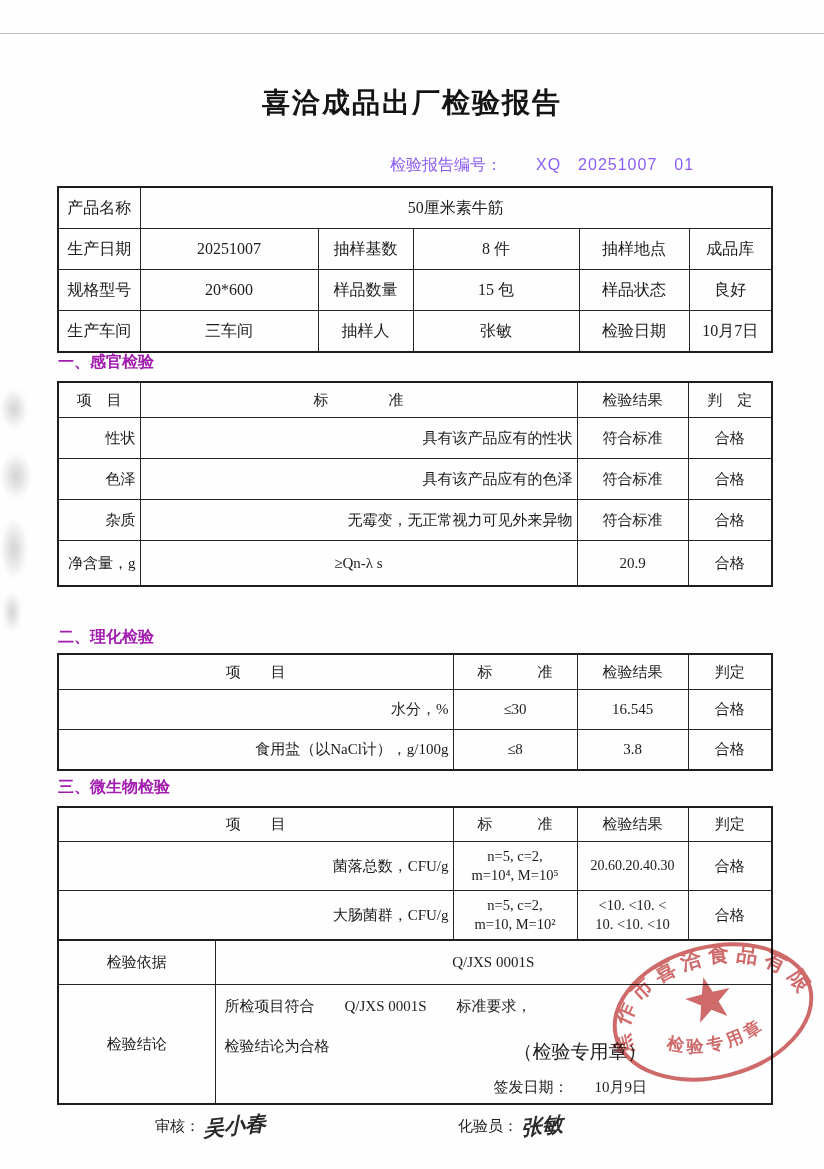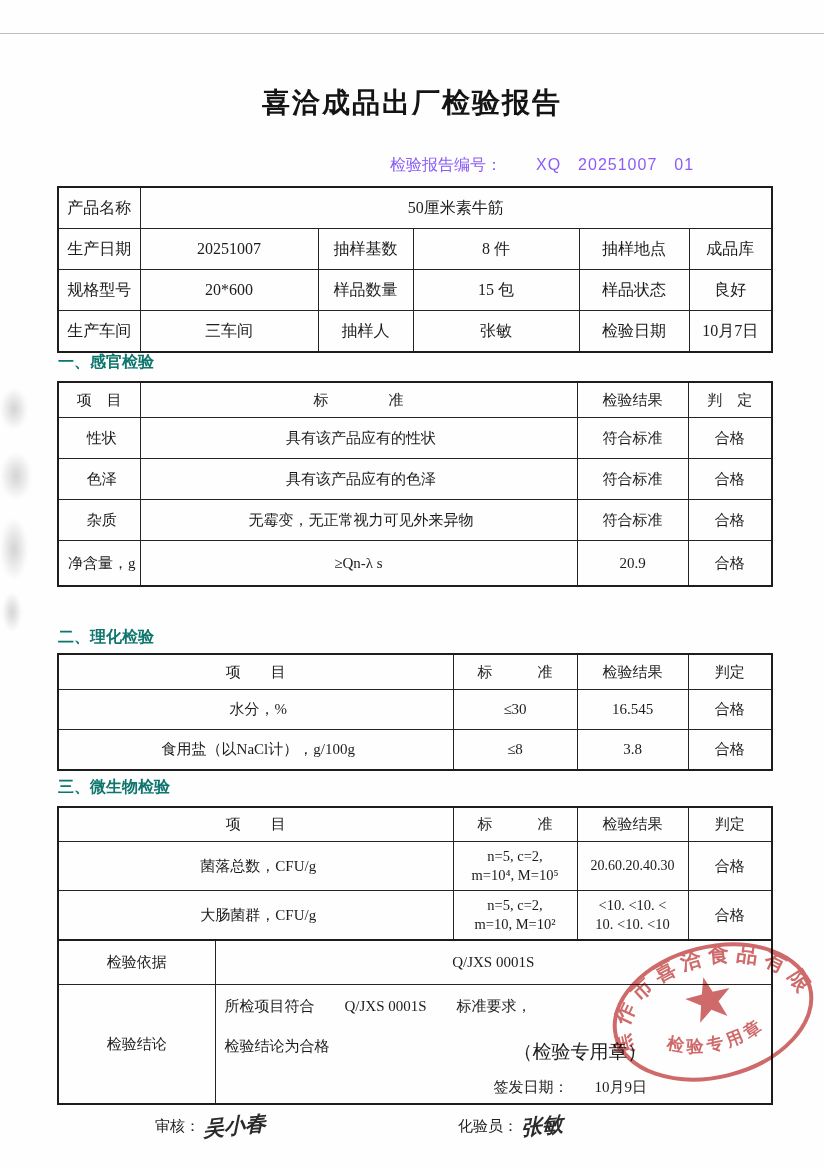--- a/index.html
+++ b/index.html
@@ -17,24 +17,24 @@
   }
   .report-no{
     position:absolute;left:390px;top:155px;
     font-family:"Liberation Sans","DejaVu Sans",sans-serif;
     font-size:16px;color:#8b5cf6;white-space:nowrap;
   }
   .report-no .val{margin-left:34px;letter-spacing:1px;}
   table{border-collapse:collapse;table-layout:fixed;background:transparent;}
   table.bordered{border:2.5px solid #1d1d1d;}
   td{border:1.5px solid #242424;text-align:center;font-size:15px;padding:2px 4px;overflow:hidden;}
-  td.left{text-align:center;padding-left:9px;}
+  td.left{text-align:right;padding-left:9px;}
   .t1{position:absolute;left:57px;top:186px;width:714px;}
   .t1 td{height:36px;font-size:16px;}
-  .sec-heading{position:absolute;left:58px;margin:0;font-size:16px;font-weight:700;color:#0f766e;}
+  .sec-heading{position:absolute;left:58px;margin:0;font-size:16px;font-weight:700;color:#a21caf;}
   .h-sensory{top:352px;}
   .h-phys{top:627px;}
   .h-micro{top:777px;}
   .t2{position:absolute;left:57px;top:381px;width:714px;}
   .t2 tr.hdr td{height:30px;}
   .t2 td{height:36px;}
   .t2 tr.tall td{height:40px;}
   .t3{position:absolute;left:57px;top:653px;width:714px;}
   .t3 tr.hdr td{height:30px;}
   .t3 td{height:35px;}

